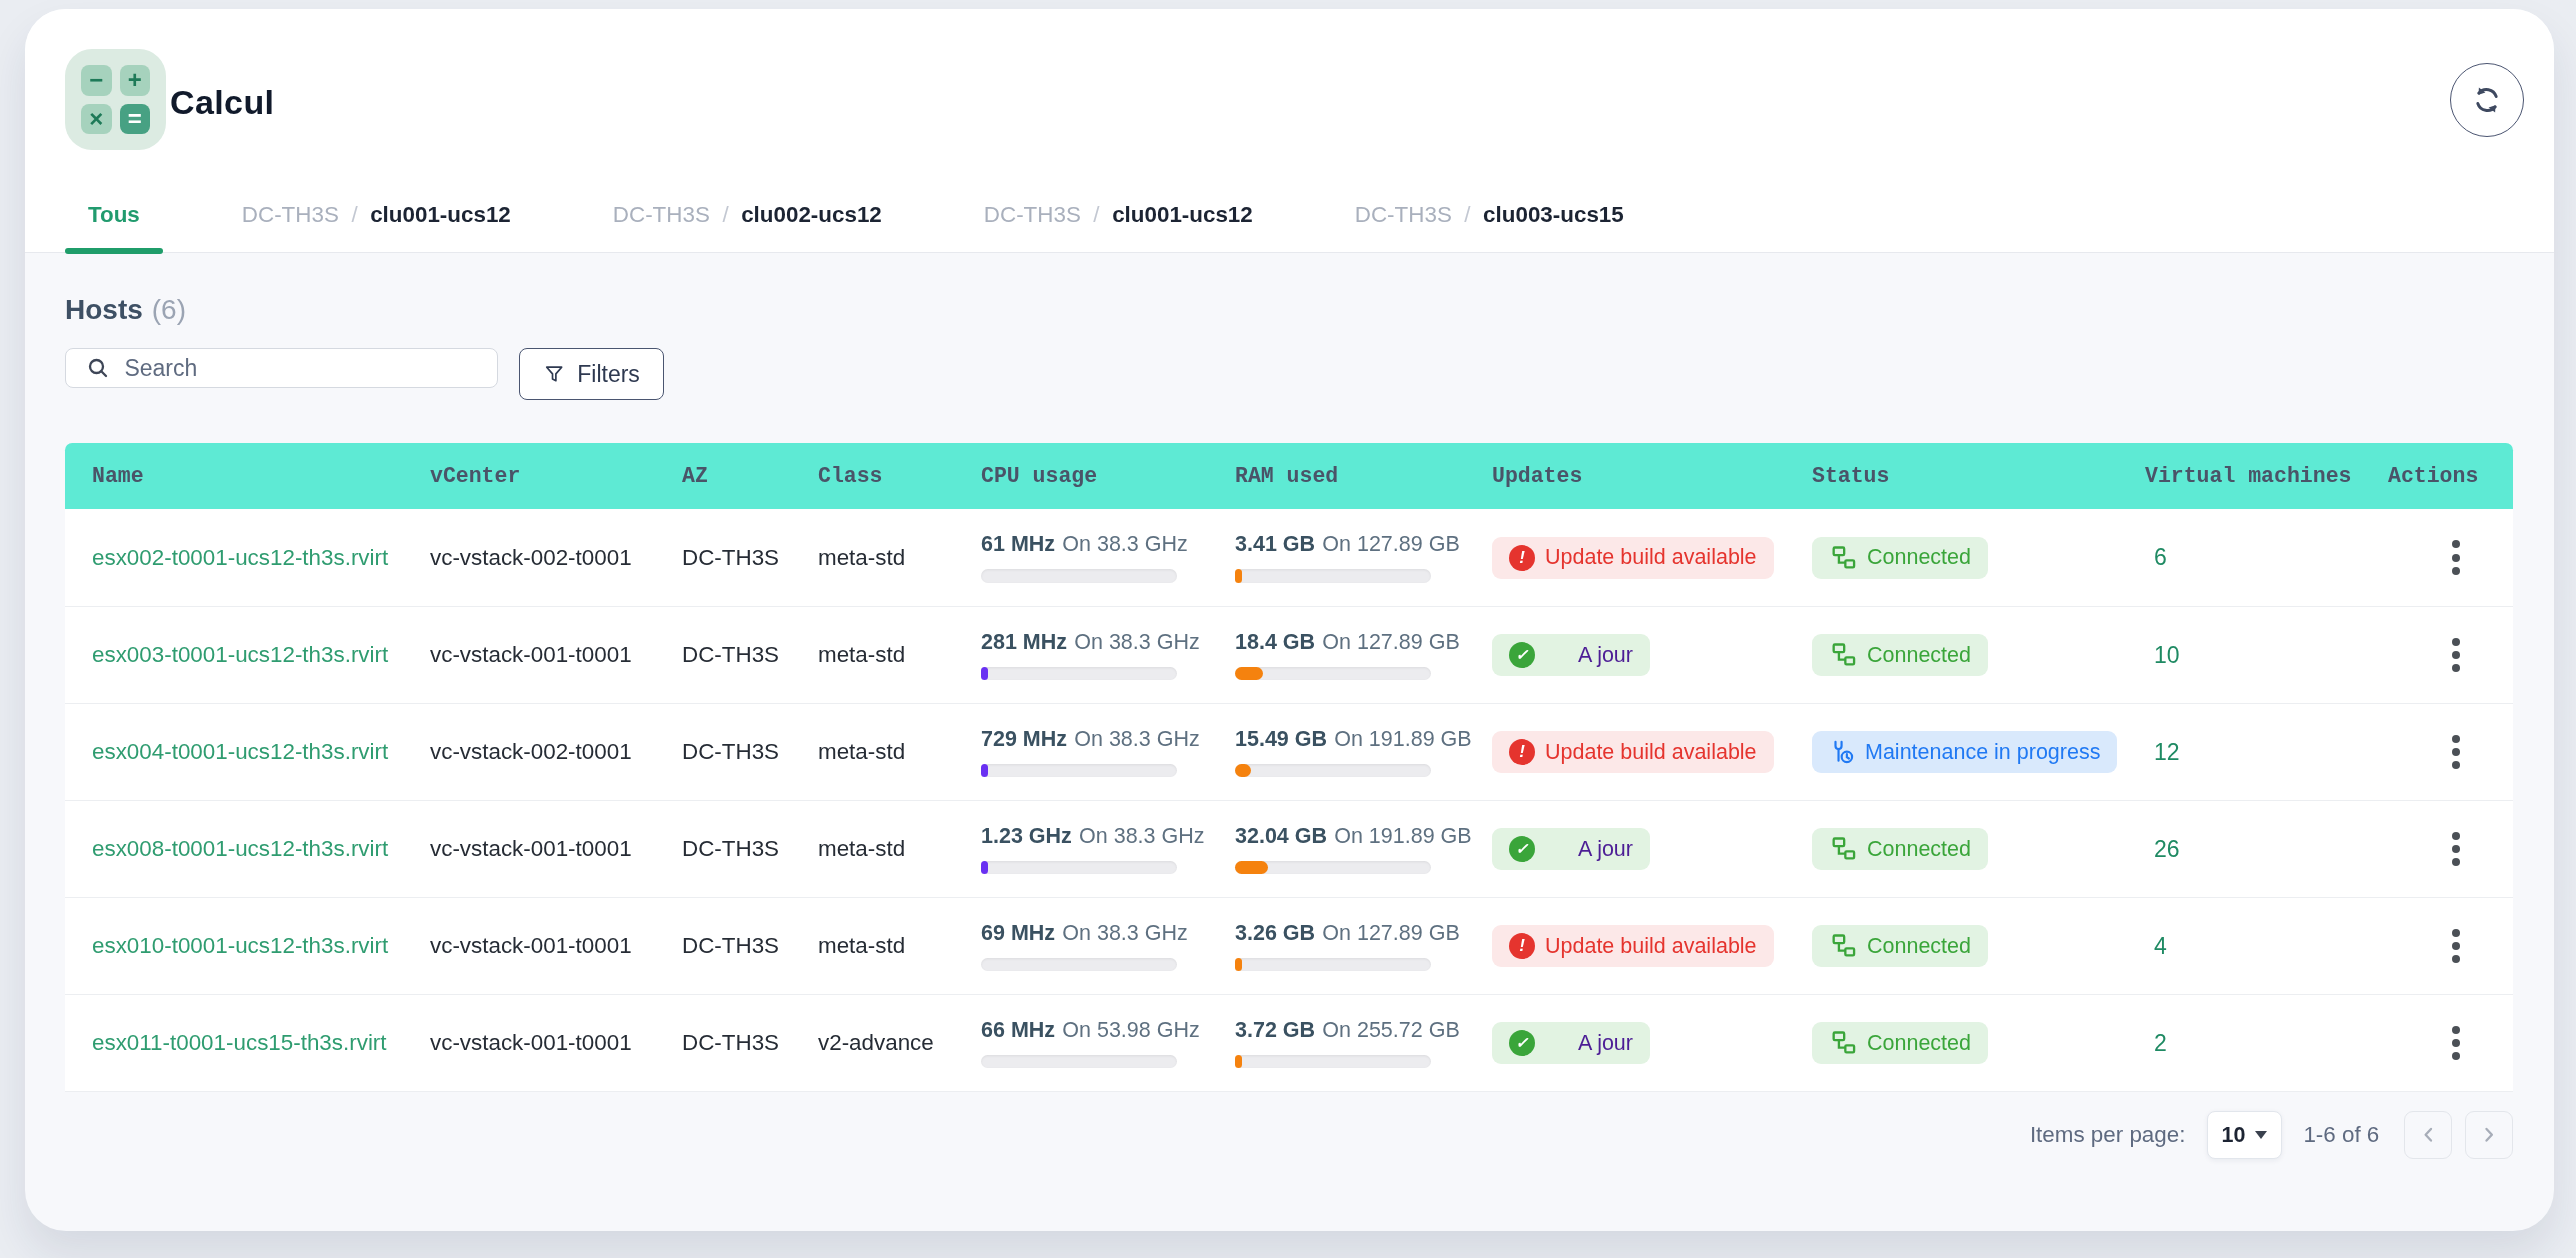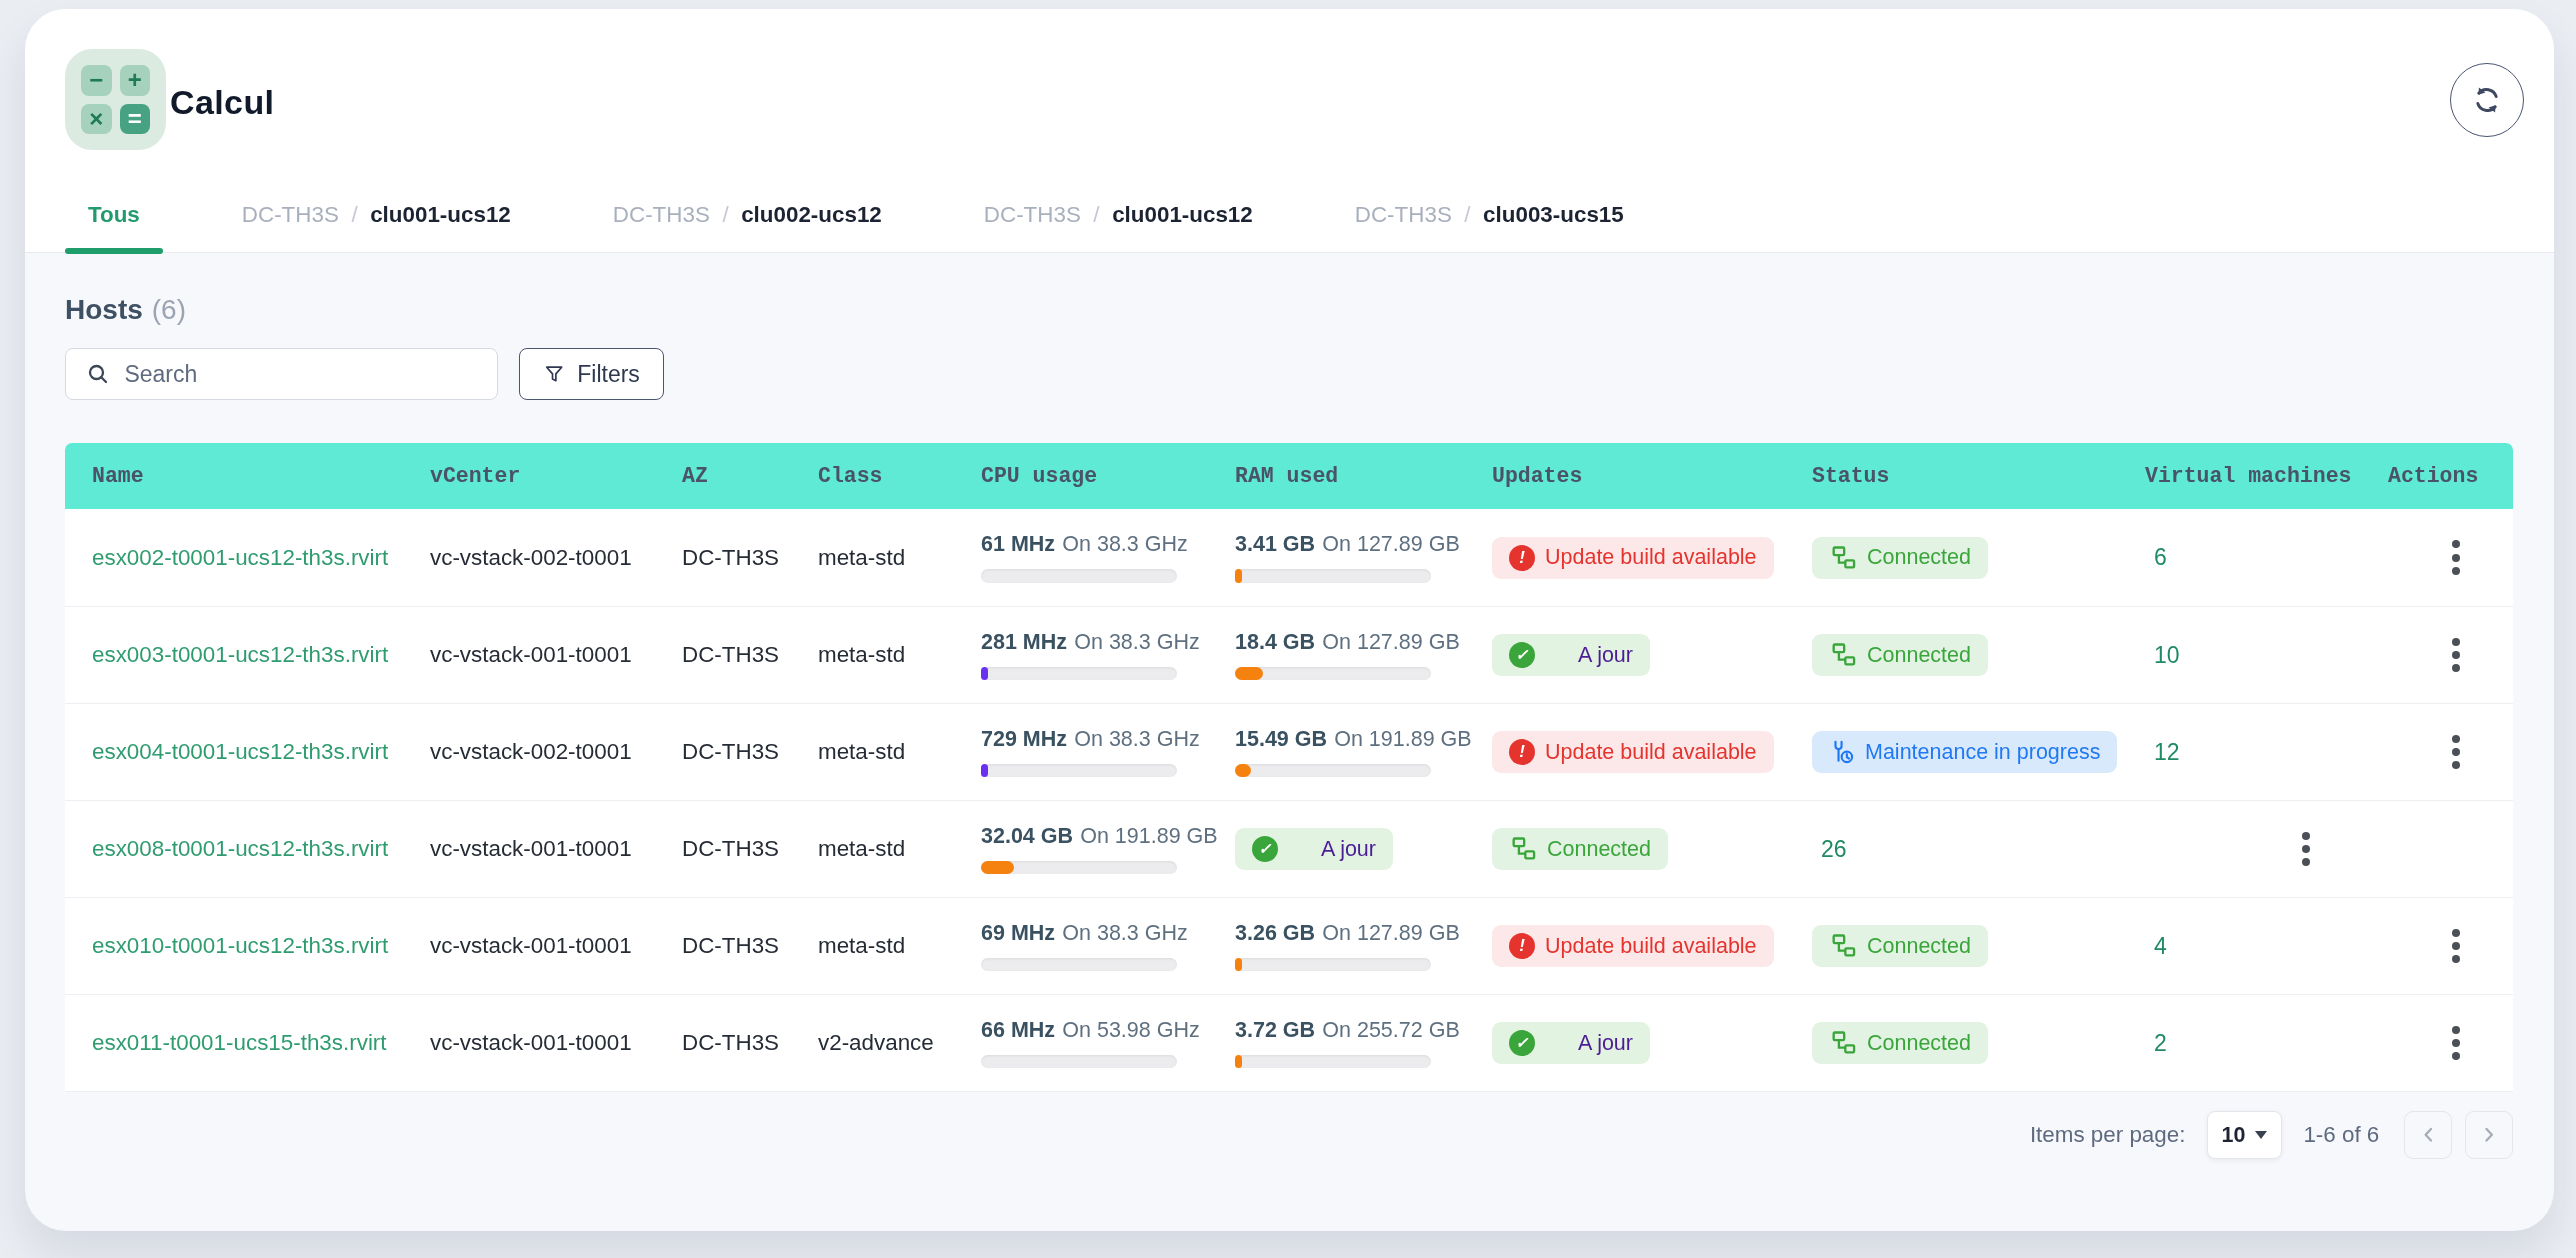--- a/index.html
+++ b/index.html
@@ -19,21 +19,21 @@
   .tab{position:relative;padding:0 23px 24px;font-size:22.4px;cursor:pointer;white-space:nowrap;}
   .tab-label{color:#219b6e;font-weight:bold;}
   .tab-prefix{color:#a9b0bd;}
   .tab-sep{color:#c3c8d2;padding:0 6.3px;}
   .tab-name{color:#1c2433;font-weight:bold;}
   .tab.active::after{content:"";position:absolute;left:0;right:0;bottom:-1.8px;height:6.3px;border-radius:4.5px;background:#1f9d6a;}
   
   .section-title{position:absolute;left:40px;top:285px;font-size:28px;}
   .st{font-weight:bold;color:#3e5064;}
   .sc{color:#9ba4b3;margin-left:9px;font-weight:normal;}
-  .search{position:absolute;left:40px;top:339px;width:433px;height:52px;background:#ffffff;border:1.3px solid #d5d9e0;border-radius:8px;display:flex;align-items:center;color:#3e4657;}
+  .search{position:absolute;left:40px;top:339px;width:433px;height:40px;background:#ffffff;border:1.3px solid #d5d9e0;border-radius:8px;display:flex;align-items:center;color:#3e4657;}
   .s-ico{margin:0 14.4px 0 20px;flex:none;}
   .s-in{border:none;outline:none;flex:1;height:100%;font-size:23px;color:#2c3646;background:transparent;font-family:"Liberation Sans",sans-serif;}
   .s-in::placeholder{color:#5f6b80;}
   .filters{position:absolute;left:494px;top:339px;width:145px;height:52px;background:#ffffff;border:1.3px solid #4a5570;border-radius:8px;display:flex;align-items:center;justify-content:center;gap:11.7px;font-size:23px;color:#2e3950;cursor:pointer;font-family:"Liberation Sans",sans-serif;}
   
   .table{position:absolute;left:40px;top:434px;width:2448px;}
   .thead,.tr{display:grid;grid-template-columns:338px 252px 136px 163px 254px 257px 320px 333px 243px 150px;}
   .thead{background:#5eead4;border-radius:7.2px 7.2px 0 0;height:66px;font-family:Liberation Mono, monospace;}
   .th{display:flex;align-items:center;padding-left:27px;font-size:21.5px;font-weight:bold;color:#4a5468;}
   .tbody{border-bottom:0.9px solid #eceef1;}
@@ -329,20 +329,26 @@
     <div class="td">
               <span class="cell-text">vc-vstack-001-t0001</span>
             </div>
     <div class="td">
               <span class="cell-text">DC-TH3S</span>
             </div>
     <div class="td">
               <span class="cell-text">meta-std</span>
             </div>
     <div class="td usage">
+      <div class="u-line"><b>1.23 GHz</b><span class="u-on">On 38.3 GHz</span></div>
+      <div class="bar">
+                <i class="fill cpu" style="width: 3.2%;"></i>
+              </div>
+    </div>
+    <div class="td usage">
       <div class="u-line"><b>32.04 GB</b><span class="u-on">On 191.89 GB</span></div>
       <div class="bar">
                 <i class="fill ram" style="width: 16.7%;"></i>
               </div>
     </div>
     <div class="td">
       <span class="badge upd t-ok">
         <i class="ico"></i>
         <span>A jour</span>
       </span>

